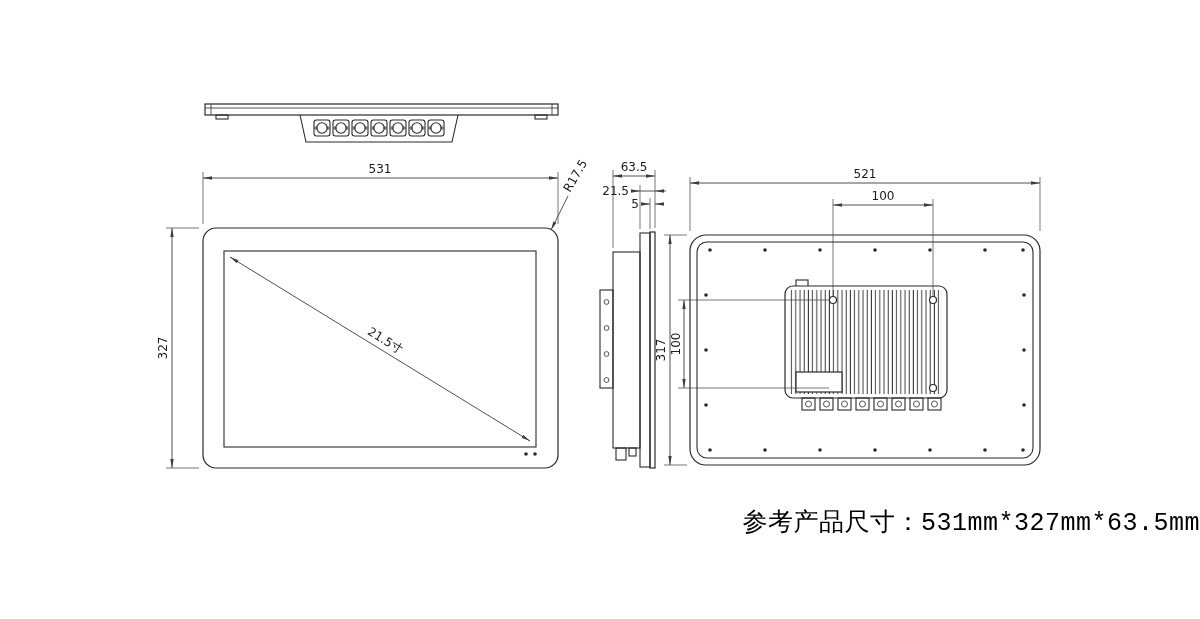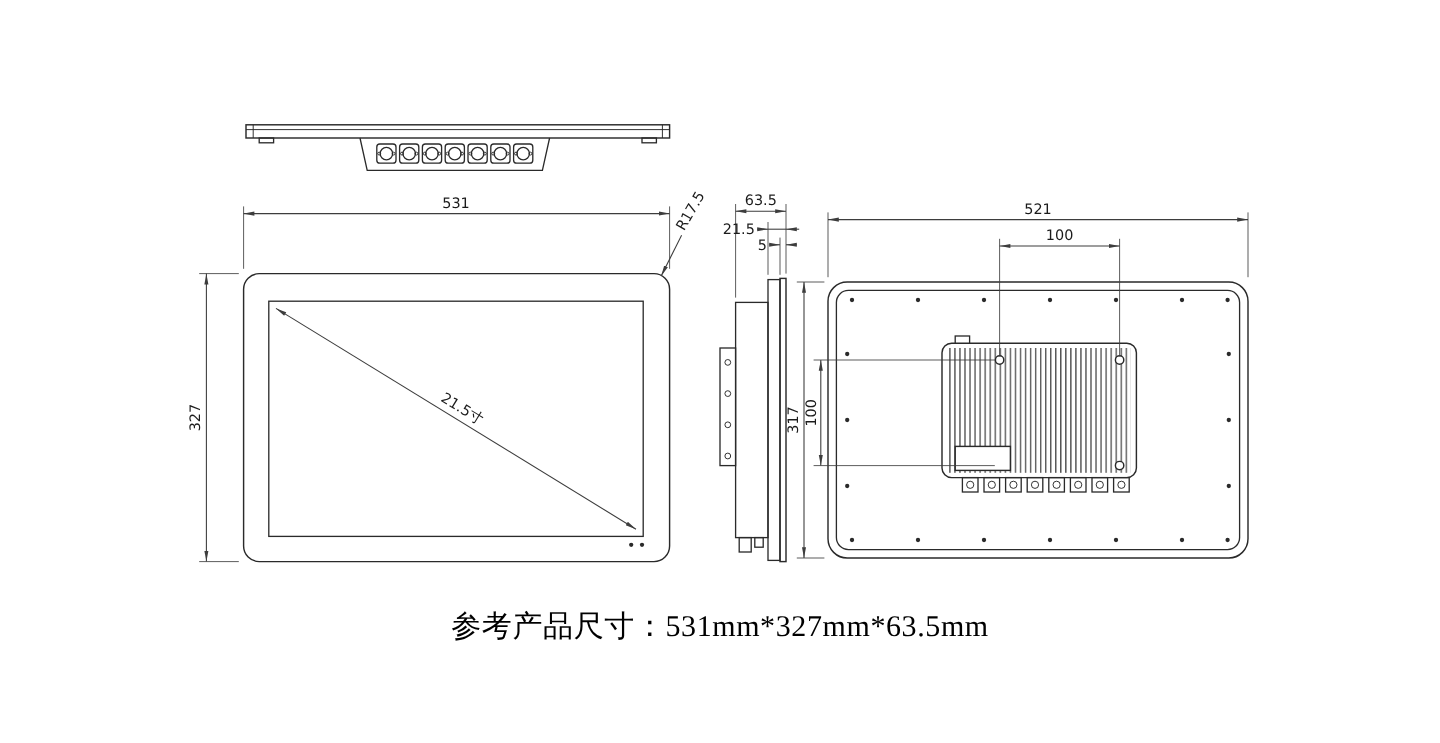--- a/index.html
+++ b/index.html
@@ -2,23 +2,23 @@
 <html><head>
 <meta charset="utf-8">
 <style>
   html,body{margin:0;padding:0;}
   body{
     width:1200px;height:619px;position:relative;background:#ffffff;
     font-family:"DejaVu Sans","Liberation Sans",sans-serif;overflow:hidden;
   }
   .drawing{position:absolute;left:0;top:0;}
   .caption{
-    position:absolute;top:505px;left:0;width:1200px;text-align:center;
+    position:absolute;top:505px;left:0;width:1200px;text-align:right;
     font-size:25px;font-weight:500;color:#000;letter-spacing:.5px;
-    font-family:Liberation Serif, serif;
+    font-family:Liberation Mono, monospace;
   }
   svg .obj{stroke:#2a2a2a;stroke-width:1.2;fill:#ffffff;}
   svg .objn{stroke:#2a2a2a;stroke-width:1.1;fill:none;}
   svg .thin{stroke:#2a2a2a;stroke-width:0.8;fill:none;}
   svg .dim{stroke:#3d3d3d;stroke-width:0.9;fill:none;}
   svg .ext{stroke:#3d3d3d;stroke-width:0.7;fill:none;}
   svg .dot{fill:#2a2a2a;stroke:none;}
   svg text{font-family:"DejaVu Sans","Liberation Sans",sans-serif;font-size:12px;fill:#1b1b1b;}
 </style>
 </head>

